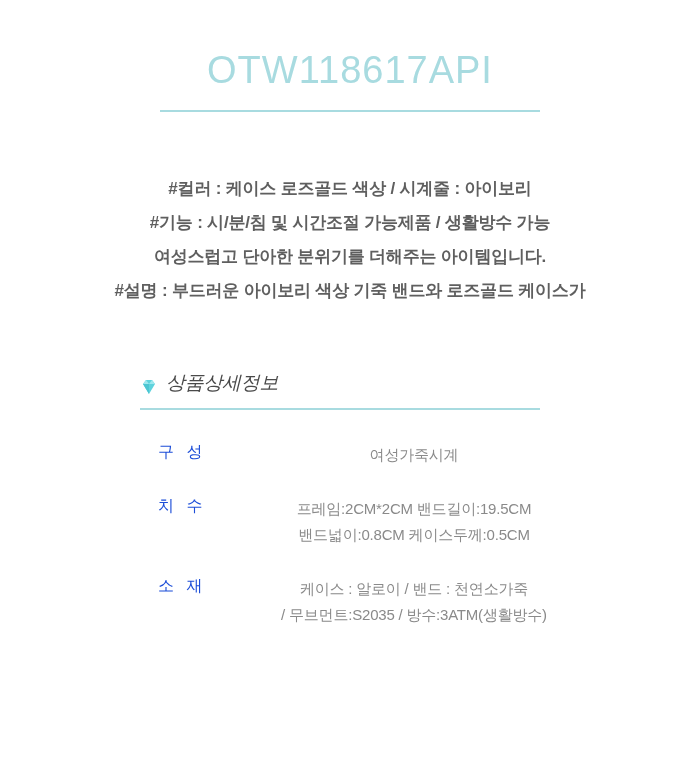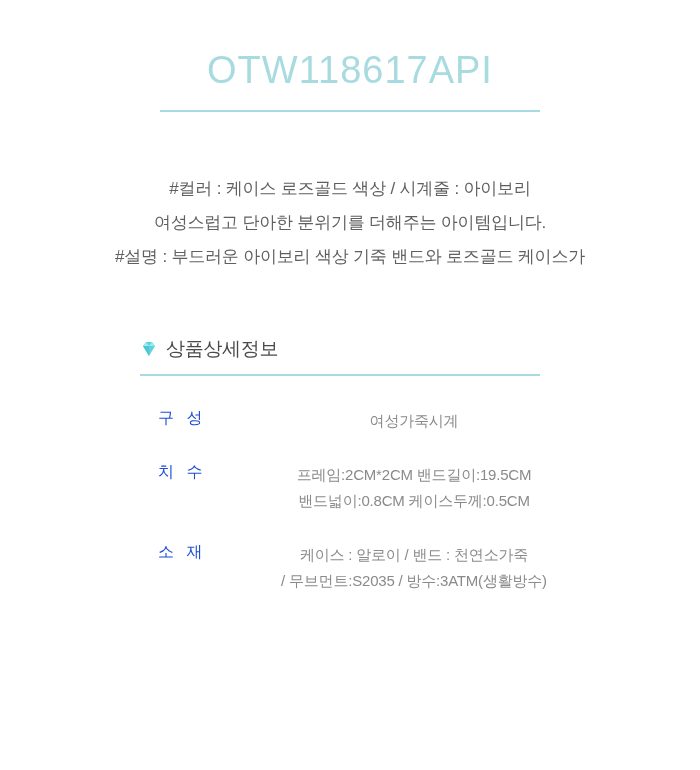--- a/index.html
+++ b/index.html
@@ -38,39 +38,41 @@
     width: 380px;
     height: 2px;
     background: #a8dbe0;
     margin: 16px auto 0 auto;
   }
 
   
   .desc-block {
     margin-top: 60px;
     text-align: center;
+    font-weight: bold;
   }
   .desc-line {
     font-size: 17px;
     color: #5f5f5f;
     line-height: 34px;
     letter-spacing: -0.2px;
     white-space: nowrap;
   }
 
   
   .detail-section {
     margin-top: 62px;
     width: 420px;
     margin-left: 140px;
   }
   .detail-head {
     display: flex;
-    align-items: center;
+    align-items: flex-end;
     gap: 8px;
+    font-style: italic;
   }
   .gem-icon {
     width: 18px;
     height: 18px;
     display: inline-block;
     flex: 0 0 auto;
   }
   .detail-head-title {
     font-size: 19px;
     color: #4a4a4a;
@@ -118,20 +120,21 @@
 
 <div class="page">
 
   <div class="title-block">
     <div class="product-title">OTW118617API</div>
     <div class="title-rule"></div>
   </div>
 
   <div class="desc-block">
     <div class="desc-line">#컬러 : 케이스 로즈골드 색상 / 시계줄 : 아이보리</div>
+    <div class="desc-line">#기능 : 시/분/침 및 시간조절 가능제품 / 생활방수 가능</div>
     <div class="desc-line">여성스럽고 단아한 분위기를 더해주는 아이템입니다.</div>
     <div class="desc-line">#설명 : 부드러운 아이보리 색상 기죽 밴드와 로즈골드 케이스가</div>
   </div>
 
   <div class="detail-section">
     <div class="detail-head">
       <span class="gem-icon">
         <svg width="18" height="18" viewBox="0 0 18 18" xmlns="http://www.w3.org/2000/svg">
           <polygon points="3,6 6,2 12,2 15,6 9,16" fill="#5fd3dd"></polygon>
           <polygon points="3,6 6,2 9,6" fill="#9ee8ee"></polygon>

